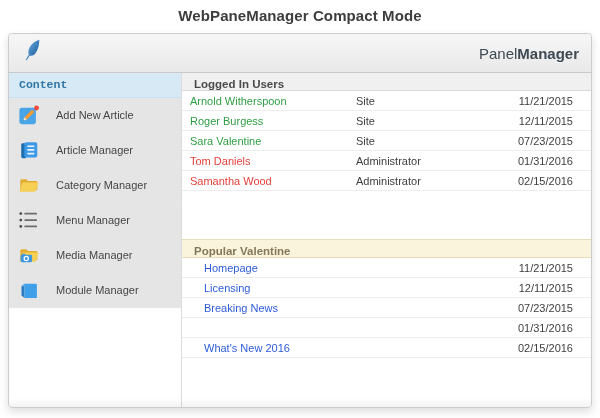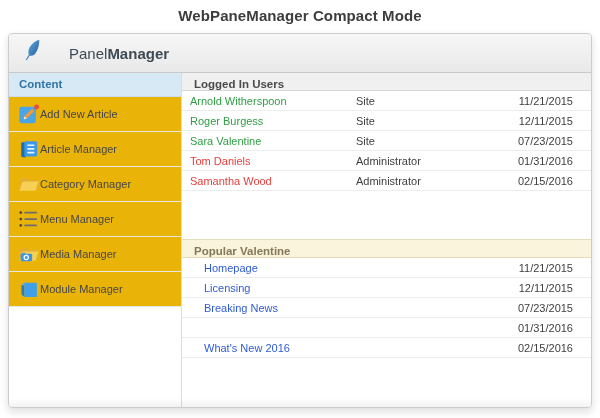--- a/index.html
+++ b/index.html
@@ -17,39 +17,40 @@
     box-sizing:border-box;background:#fff;border:1px solid #cccccc;
     border-radius:4px;box-shadow:0 4px 9px rgba(0,0,0,.13);overflow:hidden;
   }
   .panel::after{
     content:"";position:absolute;left:0;right:0;bottom:0;height:9px;
     background:linear-gradient(rgba(0,0,0,0),rgba(0,0,0,.05));pointer-events:none;
   }
   .panel-header{
     height:38px;background:linear-gradient(#f6f6f6,#e9e9e9);
     border-bottom:1px solid #c9c9c9;display:flex;align-items:center;
-    padding:0 12px;gap:26px;
+    padding:0 12px;gap:10px;justify-content:space-between;
   }
   .brand{font-size:15px;color:#3e4a54;}
   .brand b{font-weight:bold;}
   .panel-body{display:flex;height:calc(100% - 39px);}
   .sidebar{
     width:173px;min-width:173px;box-sizing:border-box;
     border-right:1px solid #dcdcdc;background:#fff;
     display:flex;flex-direction:column;
   }
   .sidebar-header{
     background:#d7e9f5;color:var(--sidebar-header-blue,#2f76a5);
     font-size:11.5px;font-weight:bold;padding:5px 10px 6px;
     border-bottom:1px solid #c6deee;
+    font-family:Liberation Mono, monospace;
   }
   .menu-item{
-    display:flex;align-items:center;gap:0;height:34px;padding:0 9px;
+    display:flex;align-items:center;gap:16px;height:34px;padding:0 9px;
     border-bottom:1px solid #e7e7e7;font-size:11px;color:#464646;
-    cursor:pointer;background:#eab308;
+    cursor:pointer;background:#e5e5e5;
   }
   .ic{width:22px;height:22px;display:inline-flex;flex:none;}
   .ic svg{width:22px;height:22px;}
   .main{flex:1;display:flex;flex-direction:column;background:#fff;min-width:0;}
   .sec-header{font-size:11.5px;font-weight:bold;padding:5px 12px 0;}
   .sec-header.users{background:#f0f0f0;color:#4a4a4a;border-bottom:1px solid #d9d9d9;}
   .sec-header.articles{
     background:#faf4dc;color:var(--popular-header-tan,#85785a);
     border-top:1px solid #e7ddbb;border-bottom:1px solid #e7ddbb;
   }

